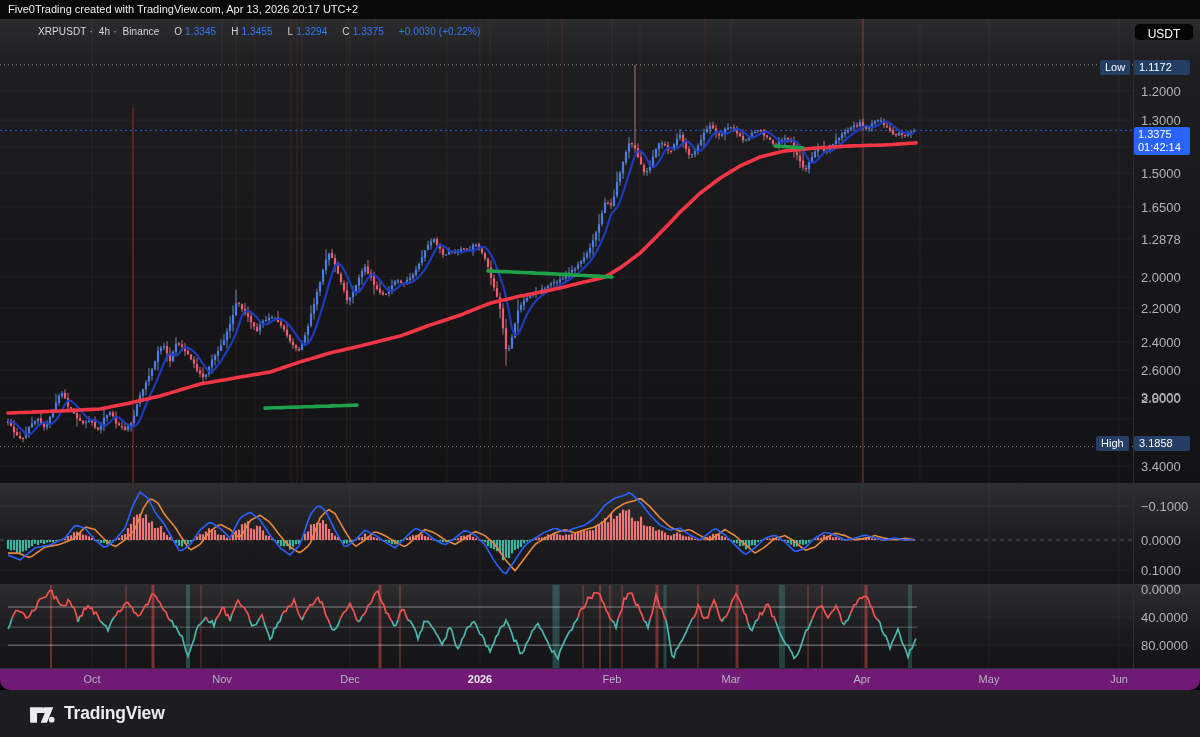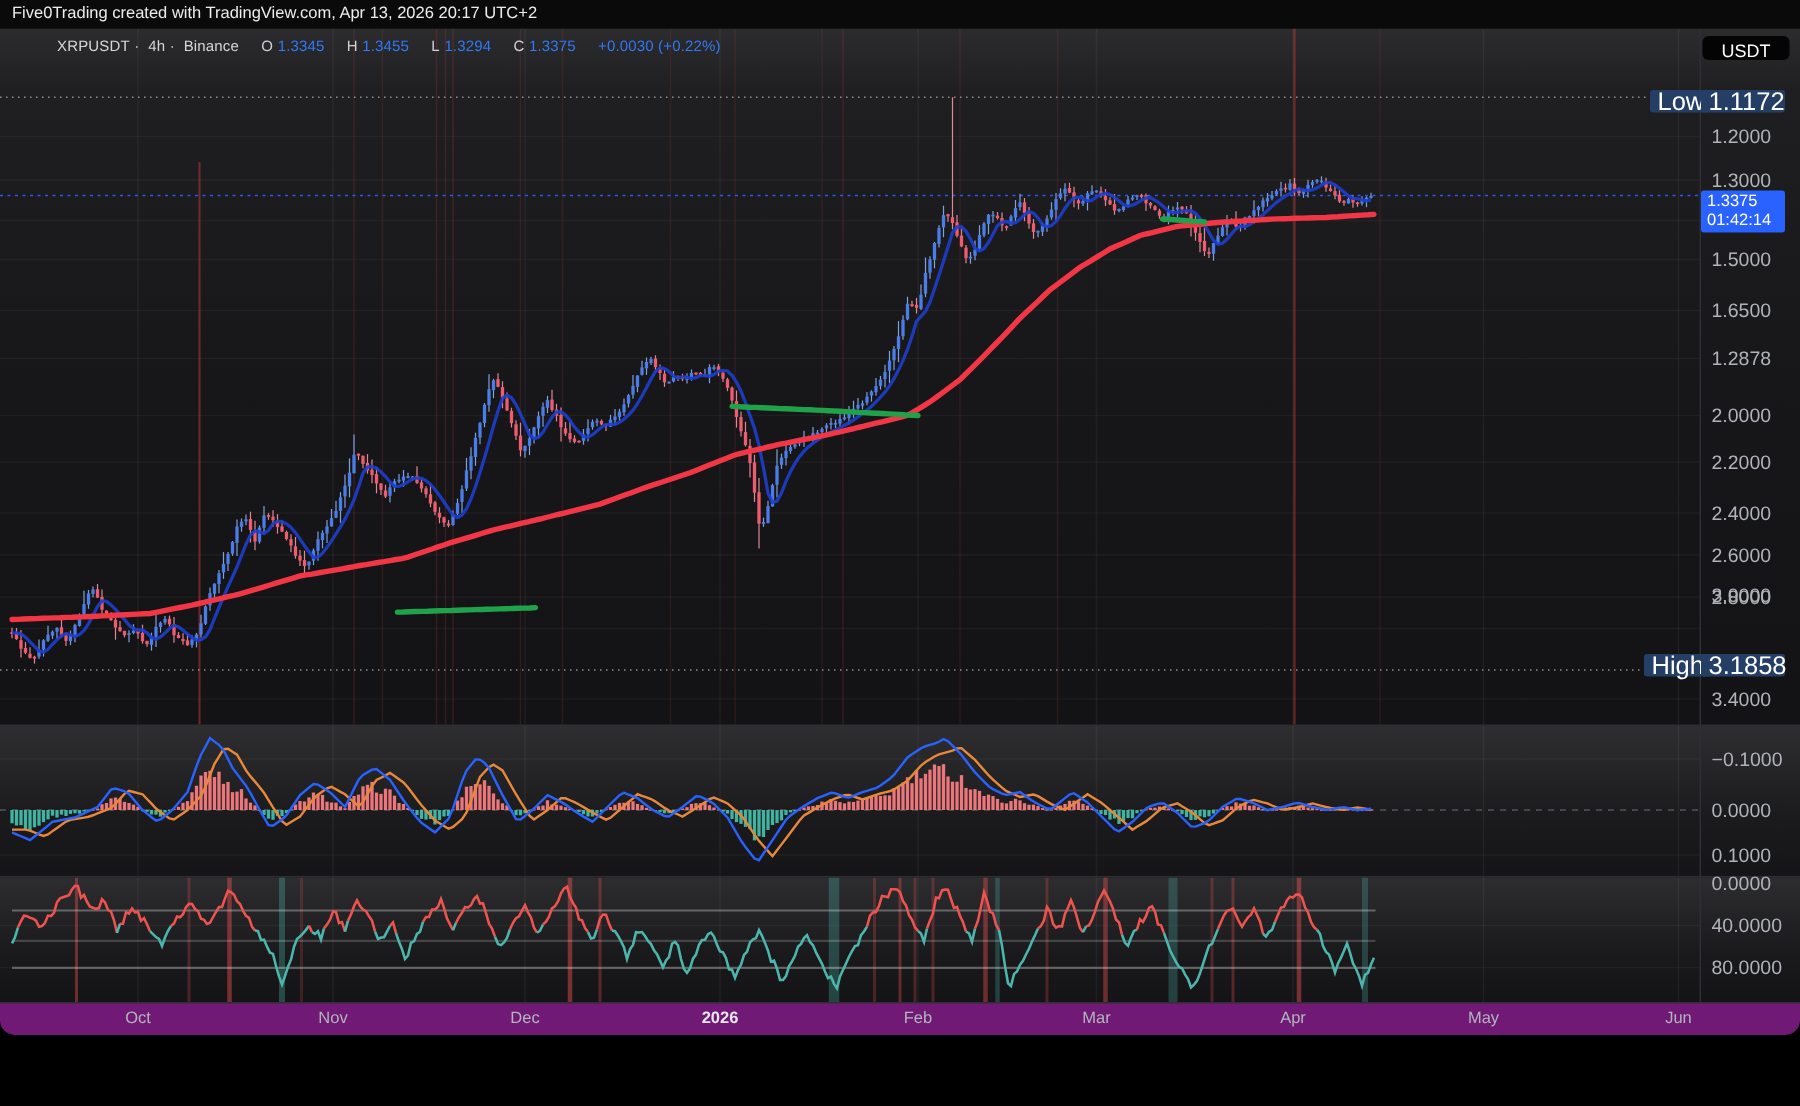--- a/index.html
+++ b/index.html
@@ -17,21 +17,21 @@
   .time-label.bold{color:#e6e8ec;font-weight:bold;}
   svg.chart-svg{position:absolute;left:0;top:0;width:1200px;height:671px;display:block;}
   .legend{position:absolute;left:38px;top:7px;font-size:10px;color:#d6d7da;white-space:nowrap;letter-spacing:.1px;}
   .legend .dim{color:#cfd1d5;}
   .legend .val{color:#3179f6;}
   .legend span{margin-right:3px;}
   .legend .grp{margin-left:9px;}
   .usdt-btn{position:absolute;left:1135px;top:5px;width:58px;height:16px;background:#040404;color:#fff;
     font-size:12px;border:none;border-radius:4px;font-family:inherit;text-align:center;line-height:21px;padding:0;}
   .scale-tick{position:absolute;left:1141px;font-size:13px;color:#b0b3ba;transform:translateY(-50%);white-space:nowrap;}
-  .chip{position:absolute;background:#253e66;color:#fff;font-size:17px;line-height:15px;height:15px;
+  .chip{position:absolute;background:#253e66;color:#fff;font-size:11px;line-height:15px;height:15px;
     padding:0 5px;border-radius:2px;white-space:nowrap;}
   .chip.price{left:1134px;}
   .cur-price-box{position:absolute;left:1134px;width:56px;background:#2962ff;color:#fff;border-radius:2px;
     font-size:11px;line-height:13px;text-align:left;padding:1px 4px;box-sizing:border-box;}
   .footer{position:absolute;left:0;top:690px;width:1200px;height:47px;background:#1d1d20;display:flex;align-items:center;}
   .footer .brand{color:#ececee;font-size:17.5px;font-weight:bold;margin-left:9px;letter-spacing:-.2px;}
   .logo{margin-left:28px;display:block;}
 </style>
 </head>
 <body>
@@ -1130,13 +1130,21 @@
         <div class="time-label" style="left: 350px;">Dec</div>
         <div class="time-label bold" style="left: 480px;">2026</div>
         <div class="time-label" style="left: 612px;">Feb</div>
         <div class="time-label" style="left: 731px;">Mar</div>
         <div class="time-label" style="left: 862px;">Apr</div>
         <div class="time-label" style="left: 989px;">May</div>
         <div class="time-label" style="left: 1119px;">Jun</div>
       </div>
   </div>
 
+  <div class="footer">
+    <svg class="logo" width="27" height="26" viewBox="0 0 28 27">
+      <path fill="#ececee" d="M2 6.5 h13 a0.8 0.8 0 0 1 0.8 0.8 v4.4 a0.8 0.8 0 0 1 -0.8 0.8 h-5.6 v9.2 a0.8 0.8 0 0 1 -0.8 0.8 h-5.6 a0.8 0.8 0 0 1 -0.8 -0.8 z"></path>
+      <path fill="#ececee" d="M16.4 6.5 h9.8 l-6.6 16 h-6.4 l4.2 -10 h-3.4 a0.8 0.8 0 0 1 -0.8 -0.8 z"></path>
+      <circle fill="#ececee" cx="24.6" cy="19.4" r="3.0"></circle>
+    </svg>
+    <span class="brand">TradingView</span>
+  </div>
 </div>
 
 </body></html>

